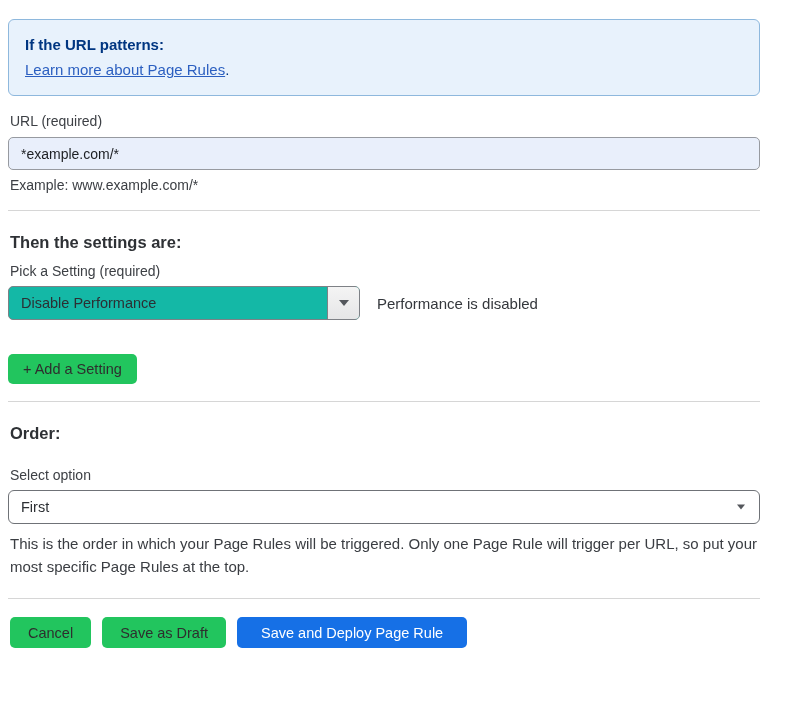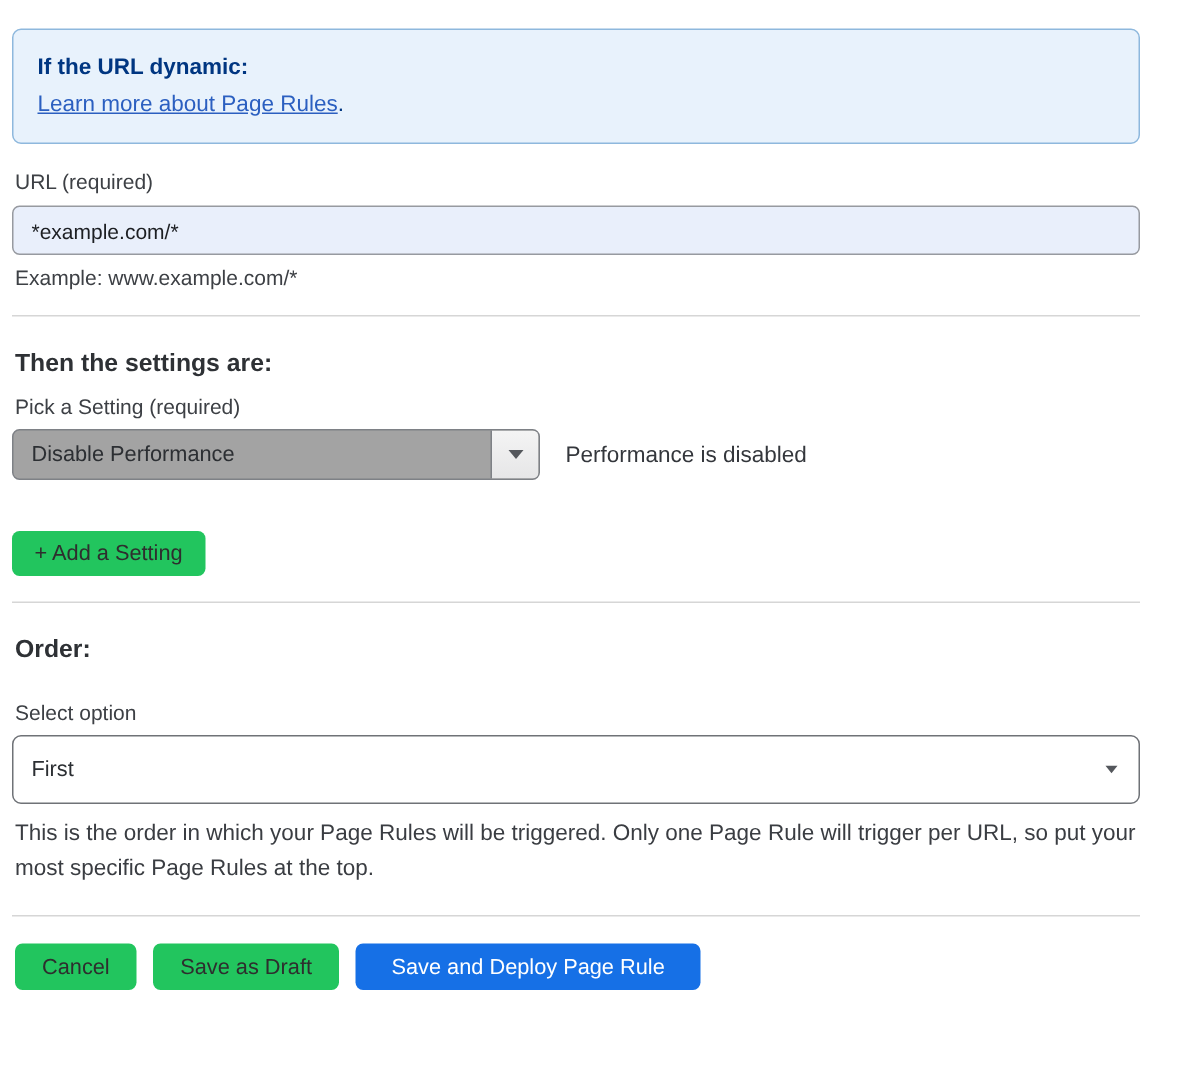--- a/index.html
+++ b/index.html
@@ -82,21 +82,21 @@
     align-items: center;
     margin-top: 7px;
   }
 
   
   .select-box {
     display: flex;
     align-items: stretch;
     width: 352px;
     height: 34px;
-    background: #a3a3a3;
+    background: #14b8a6;
     border: 1px solid #7e8186;
     border-radius: 5px;
     overflow: hidden;
     cursor: pointer;
   }
   .select-box .select-value {
     flex: 1;
     display: flex;
     align-items: center;
     padding-left: 12px;
@@ -151,21 +151,21 @@
     height: 30px;
     padding: 0 15px;
   }
 
   
   .order-select {
     position: relative;
     display: flex;
     align-items: center;
     width: 100%;
-    height: 46px;
+    height: 34px;
     margin-top: 7px;
     background: #ffffff;
     border: 1px solid #6f7277;
     border-radius: 6px;
     padding-left: 12px;
     font-size: 14.5px;
     color: #2c2f33;
     cursor: pointer;
   }
   .order-select .caret-down {
@@ -192,21 +192,21 @@
     margin: 18px 0 0 2px;
   }
 </style>
 </head>
 <body>
 
 <div class="container">
 
 
   <div class="info-box">
-    <div class="info-heading">If the URL dynamic:</div>
+    <div class="info-heading">If the URL patterns:</div>
     <div><a class="info-link">Learn more about Page Rules</a><span>.</span></div>
   </div>
 
   <label class="field-label">URL (required)</label>
   <input class="url-input" type="text" value="*example.com/*" style="">
   <div class="example-text">Example: www.example.com/*</div>
 
   <hr class="divider">
 
   <h2 class="section-heading">Then the settings are:</h2>

